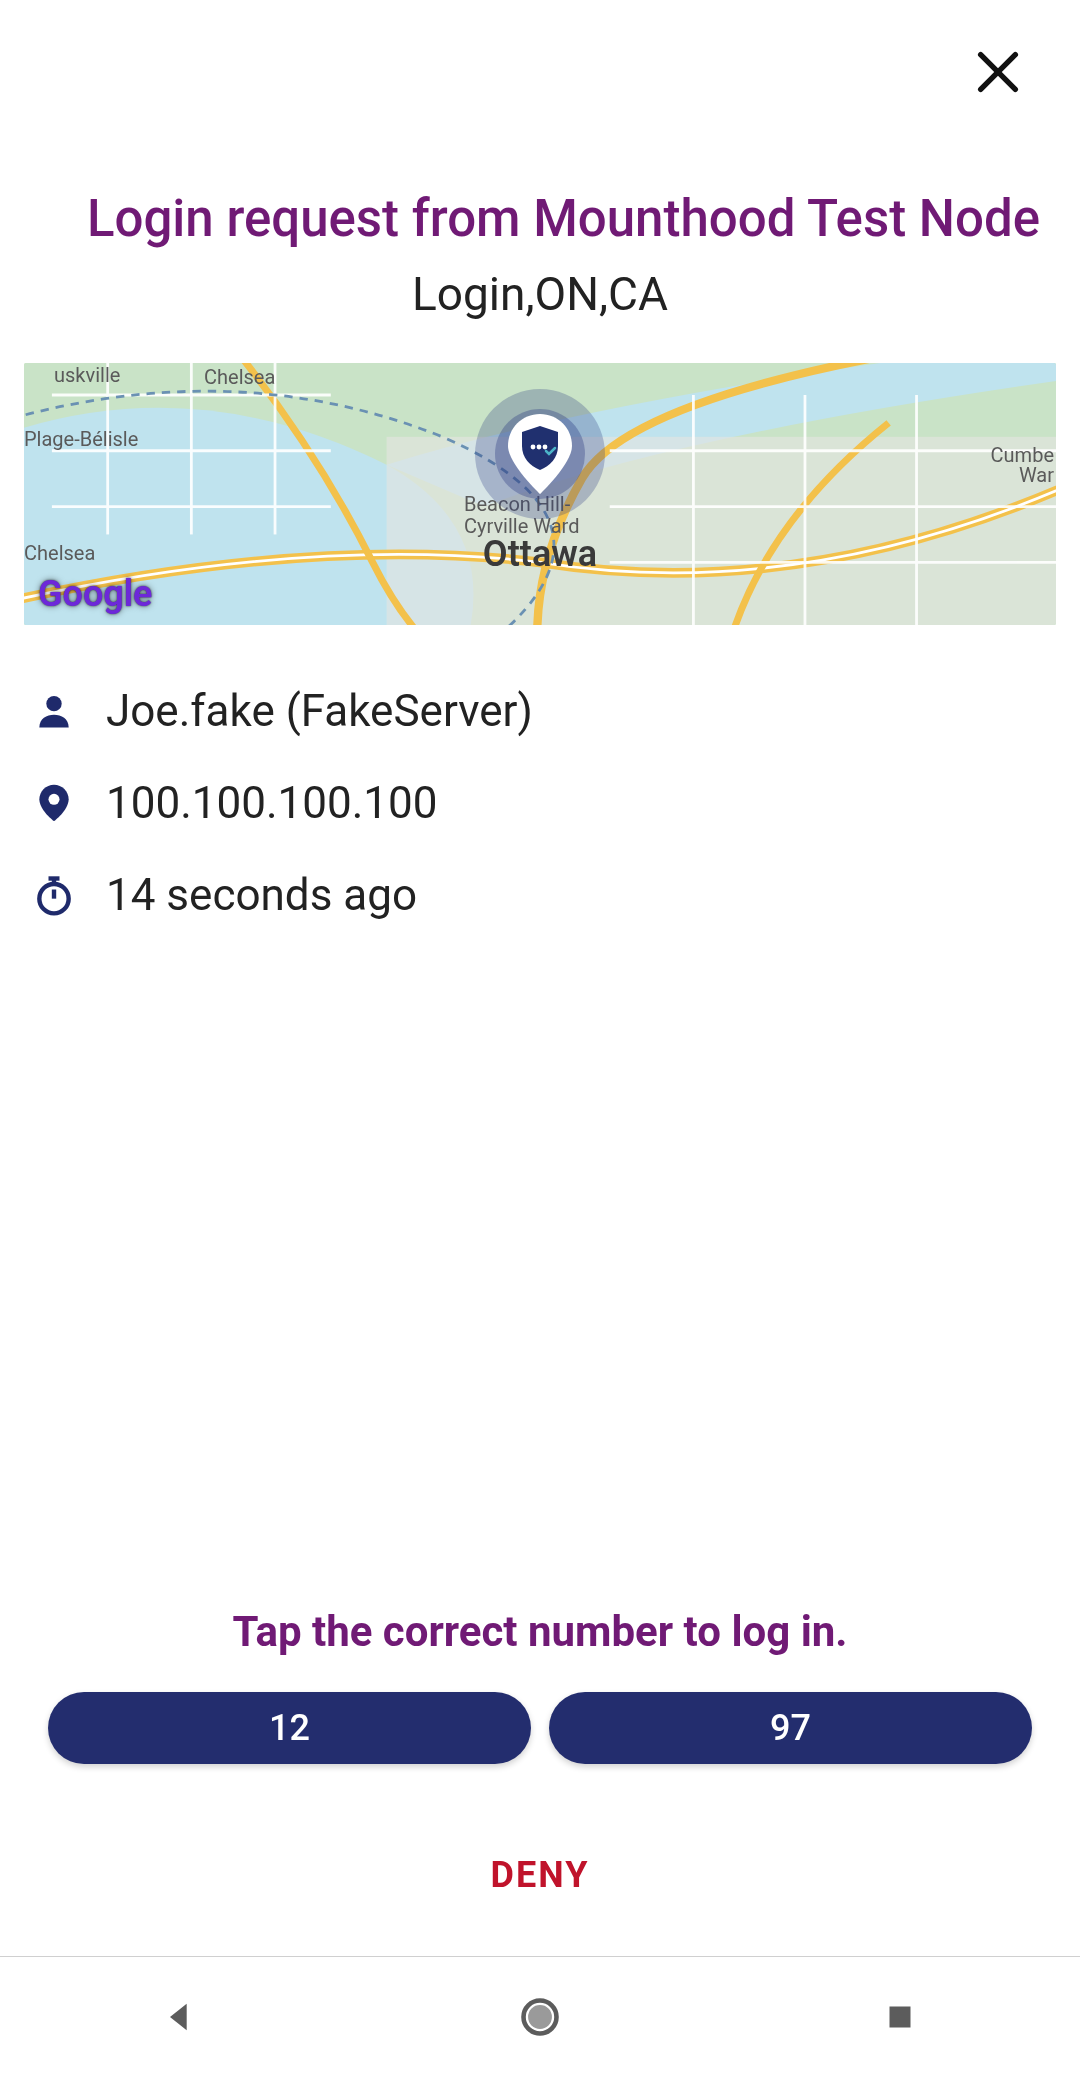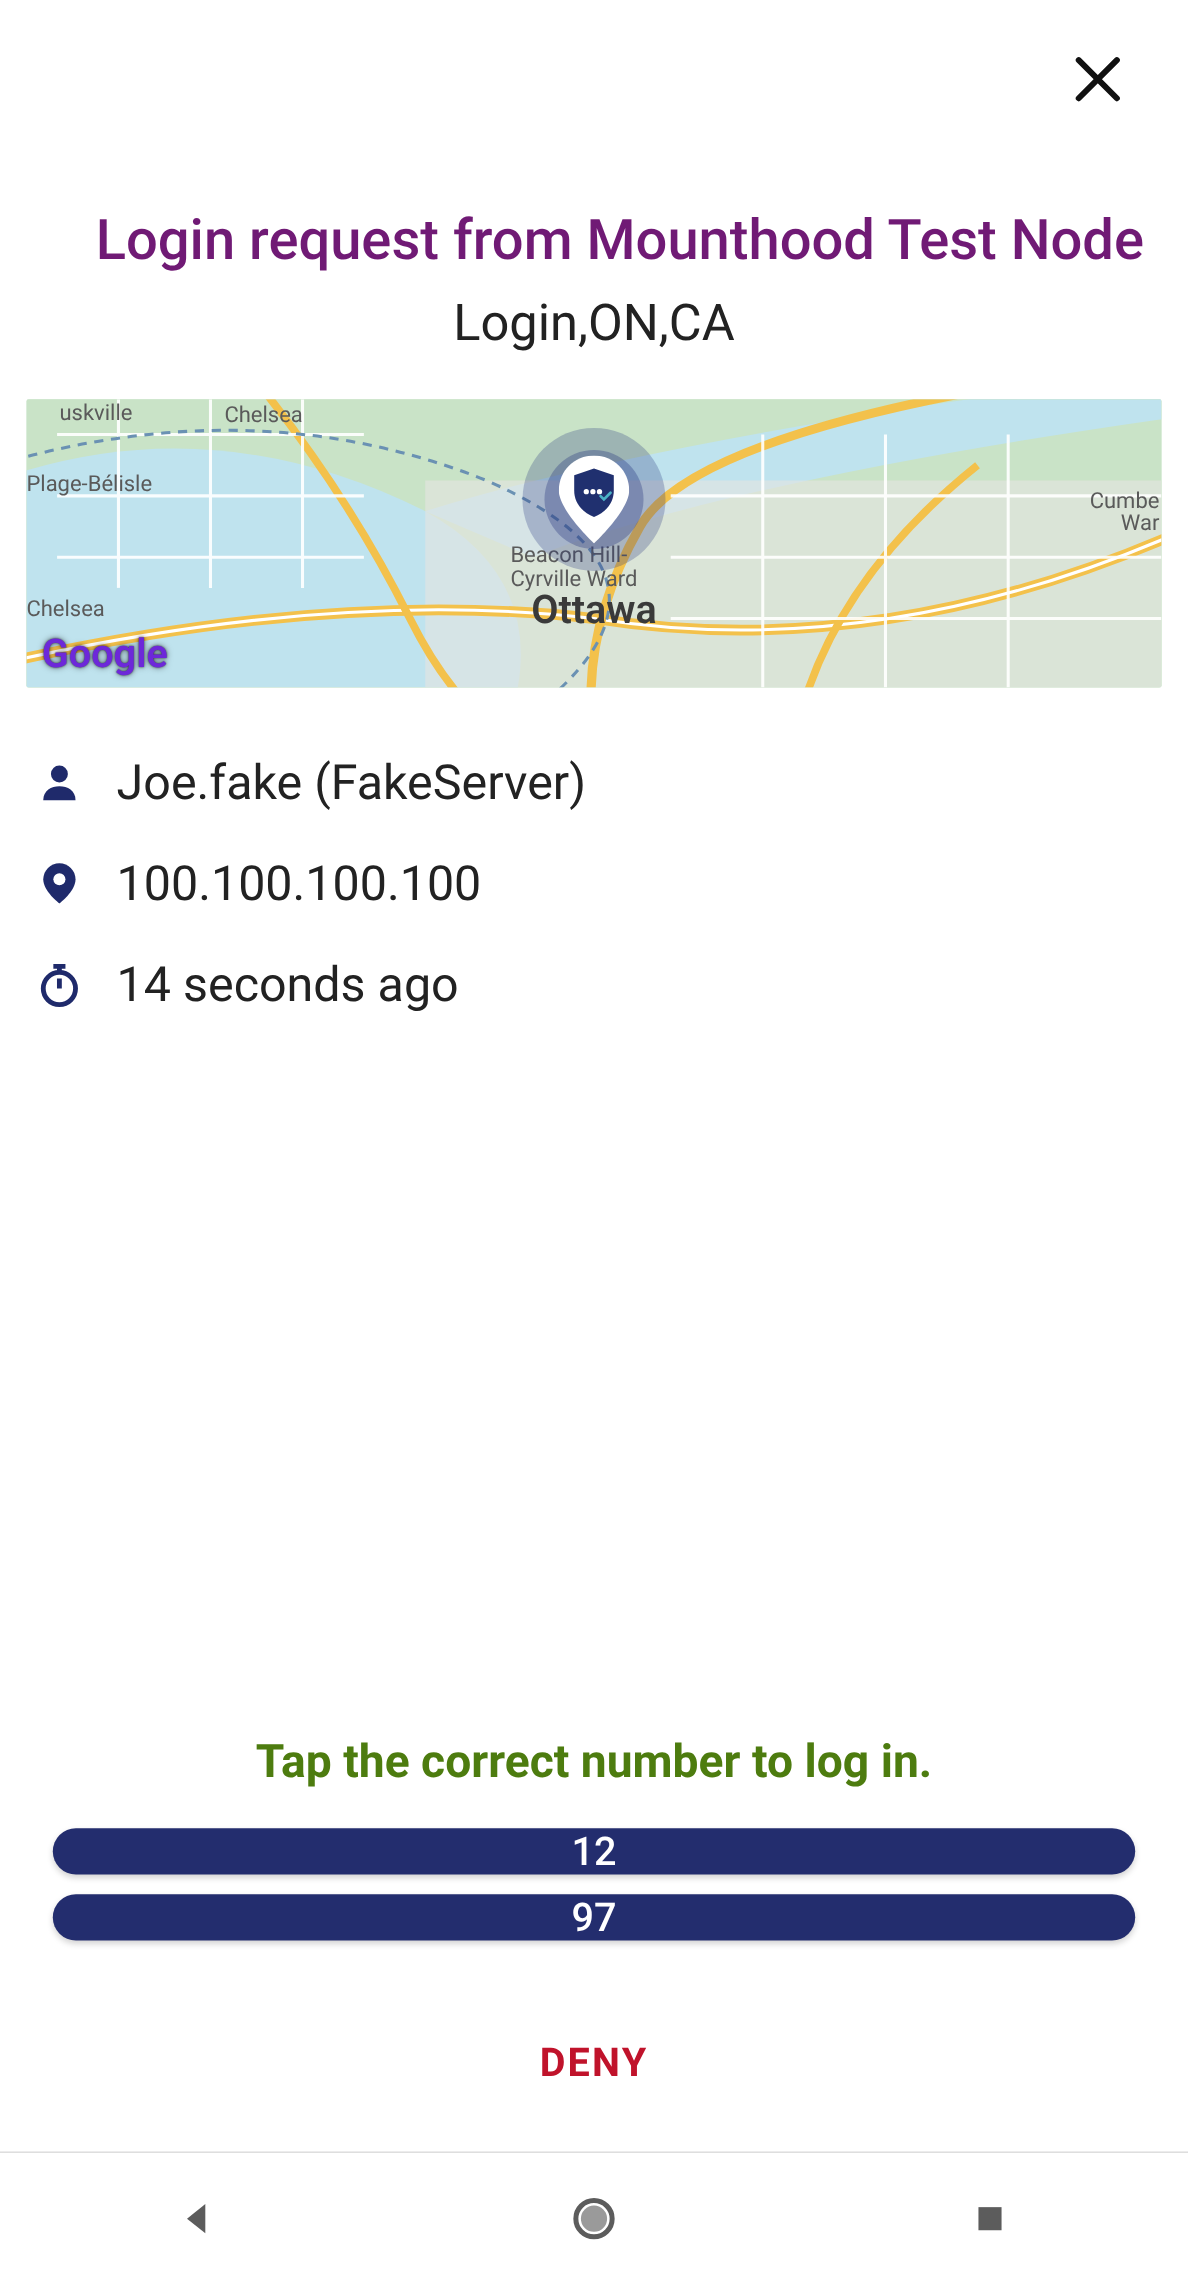--- a/index.html
+++ b/index.html
@@ -34,22 +34,22 @@
   .map-smalltext { position:absolute; font-size:20px; color:#5a5a5a; }
 
   .details { margin-top:40px; padding:0 32px;}
   .detail-row { display:flex; align-items:center; gap:30px; padding:20px 0;}
   .detail-icon { width:44px; height:44px; color:#1f2a6b; flex:0 0 44px; display:flex; align-items:center; justify-content:center;}
   .detail-text { font-size:44px; color:#222; }
 
   .spacer { flex:1 1 auto; }
 
   .lower { padding:0 48px 60px 48px; }
-  .prompt { font-size:42px; font-weight:700; text-align:center; margin-bottom:36px; color:#4d7c0f;}
-  .num-row { display:flex; gap:18px; justify-content:flex-end;flex-direction:column; }
+  .prompt { font-size:42px; font-weight:700; text-align:center; margin-bottom:36px; color:#701a75;}
+  .num-row { display:flex; gap:18px; justify-content:flex-end; }
   .num-btn { flex:1; height:72px; border-radius:40px; background:#232d6e; color:#fff; font-size:36px; font-weight:500; display:flex; align-items:center; justify-content:center; cursor:pointer; box-shadow:0 3px 6px rgba(0,0,0,.18); user-select:none;}
   .deny { margin-top:90px; text-align:center; font-size:36px; font-weight:700; letter-spacing:2px; color:#c0132b; cursor:pointer; }
 
   .sysnav { height:120px; border-top:1px solid #d0d0d0; display:flex; align-items:center; justify-content:space-around; }
   .sysnav .navbtn { width:64px; height:64px; display:flex; align-items:center; justify-content:center; color:#5c5c5c; cursor:pointer;}
 </style>
 </head>
 <body>
 
 <div class="top-bar">

